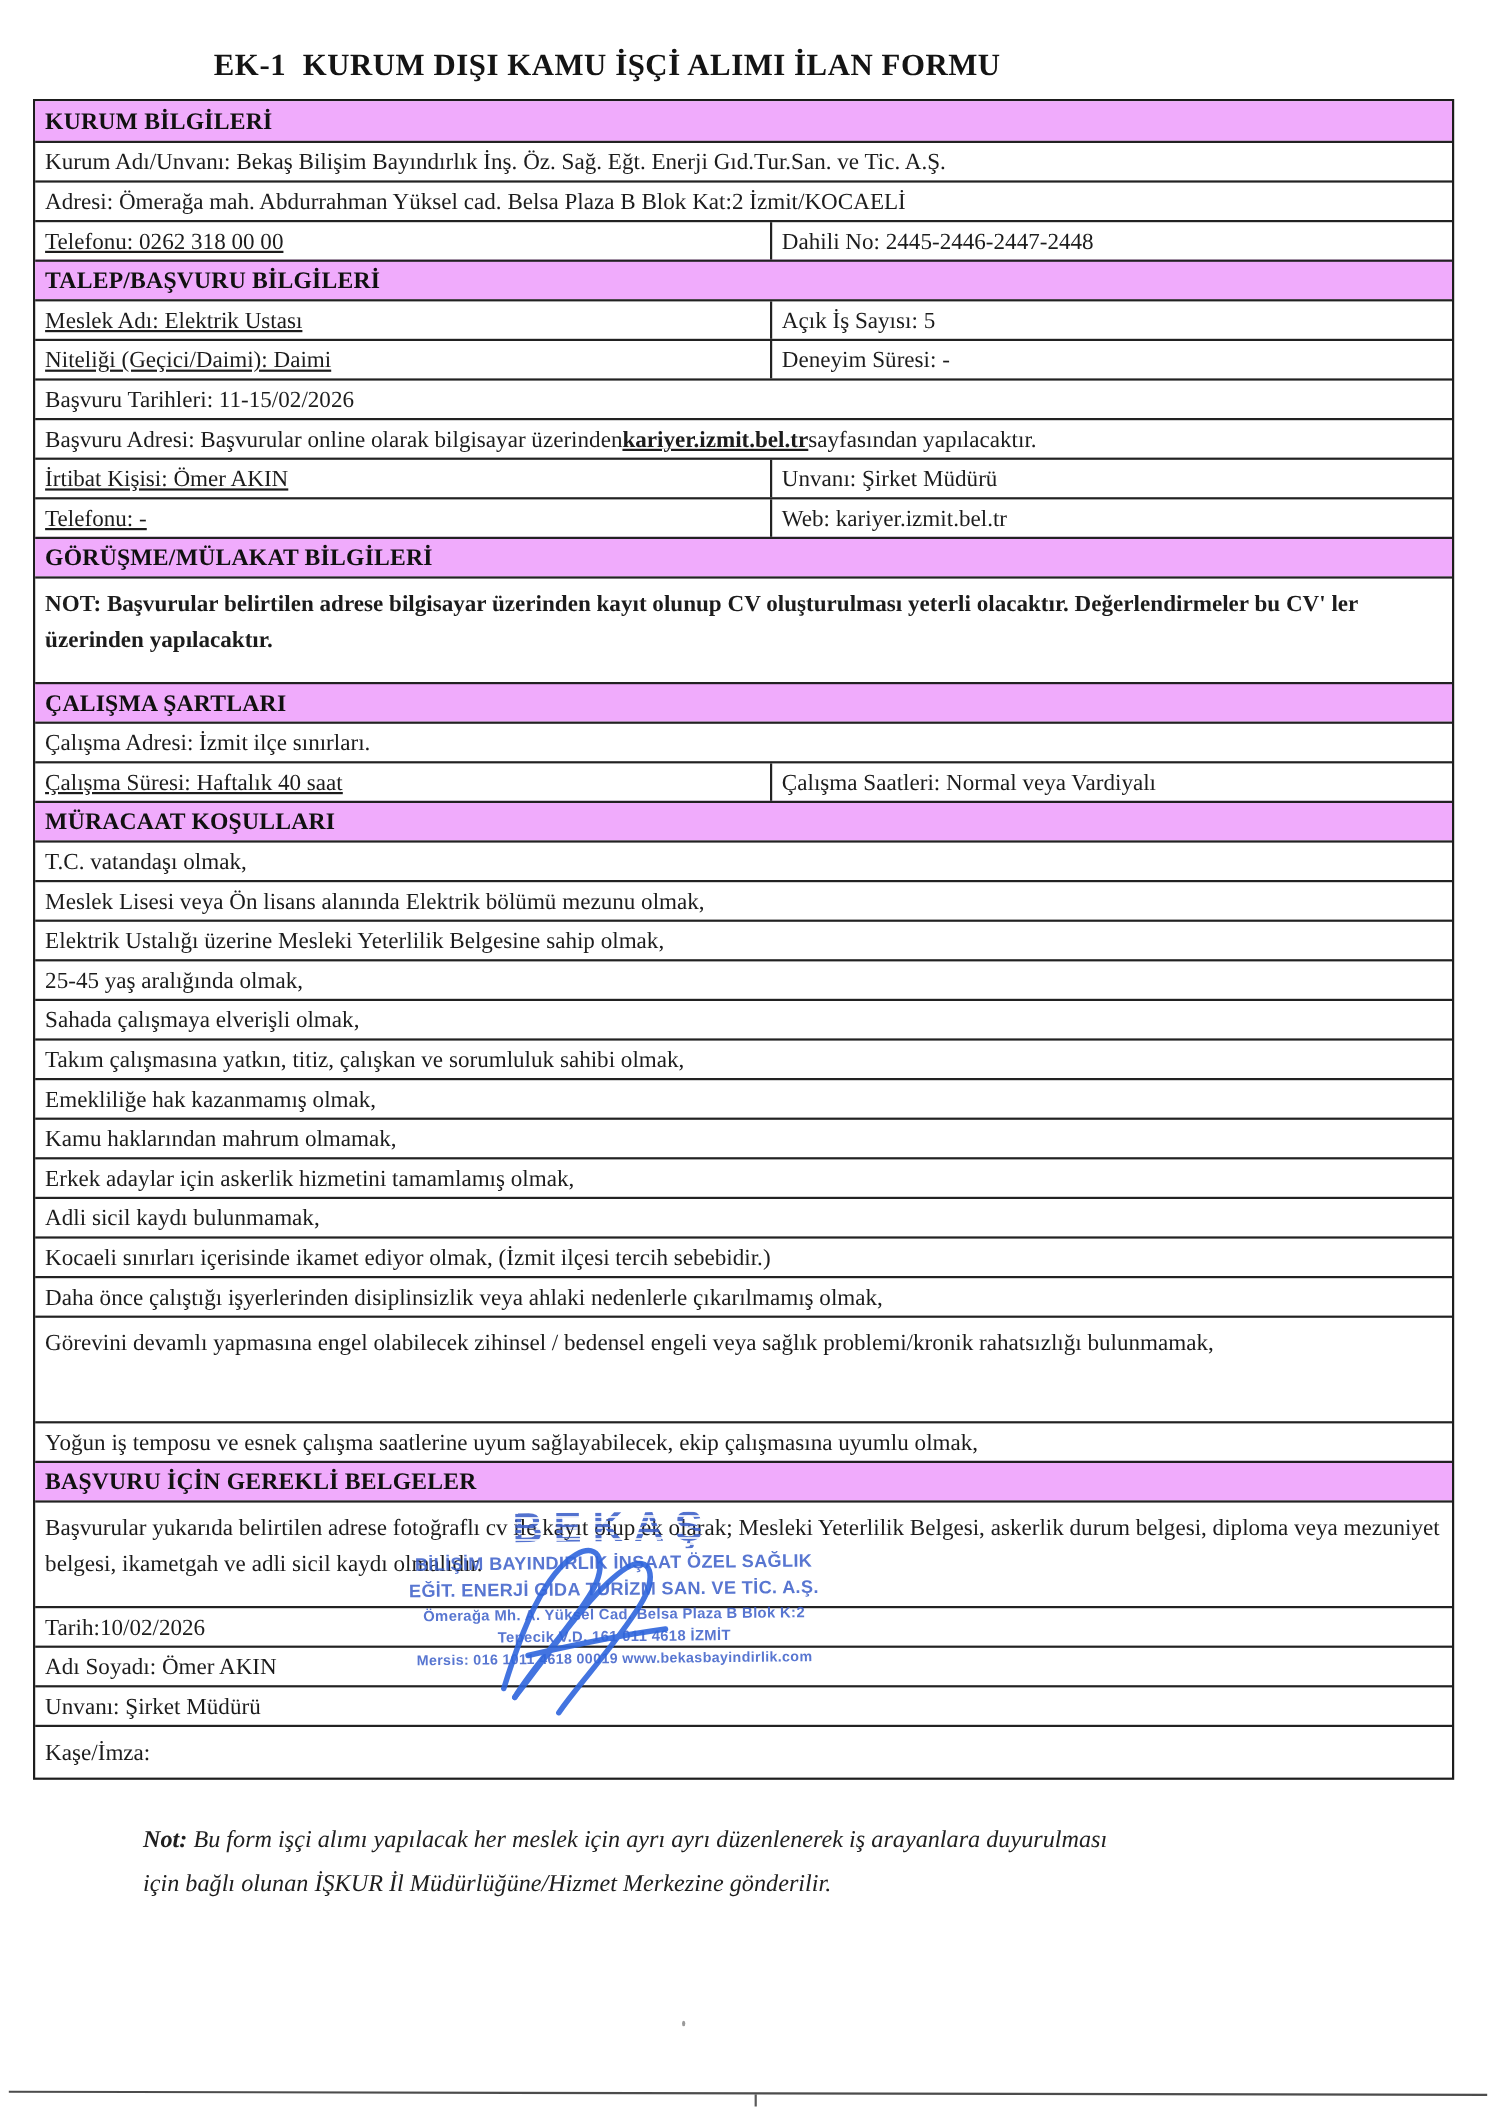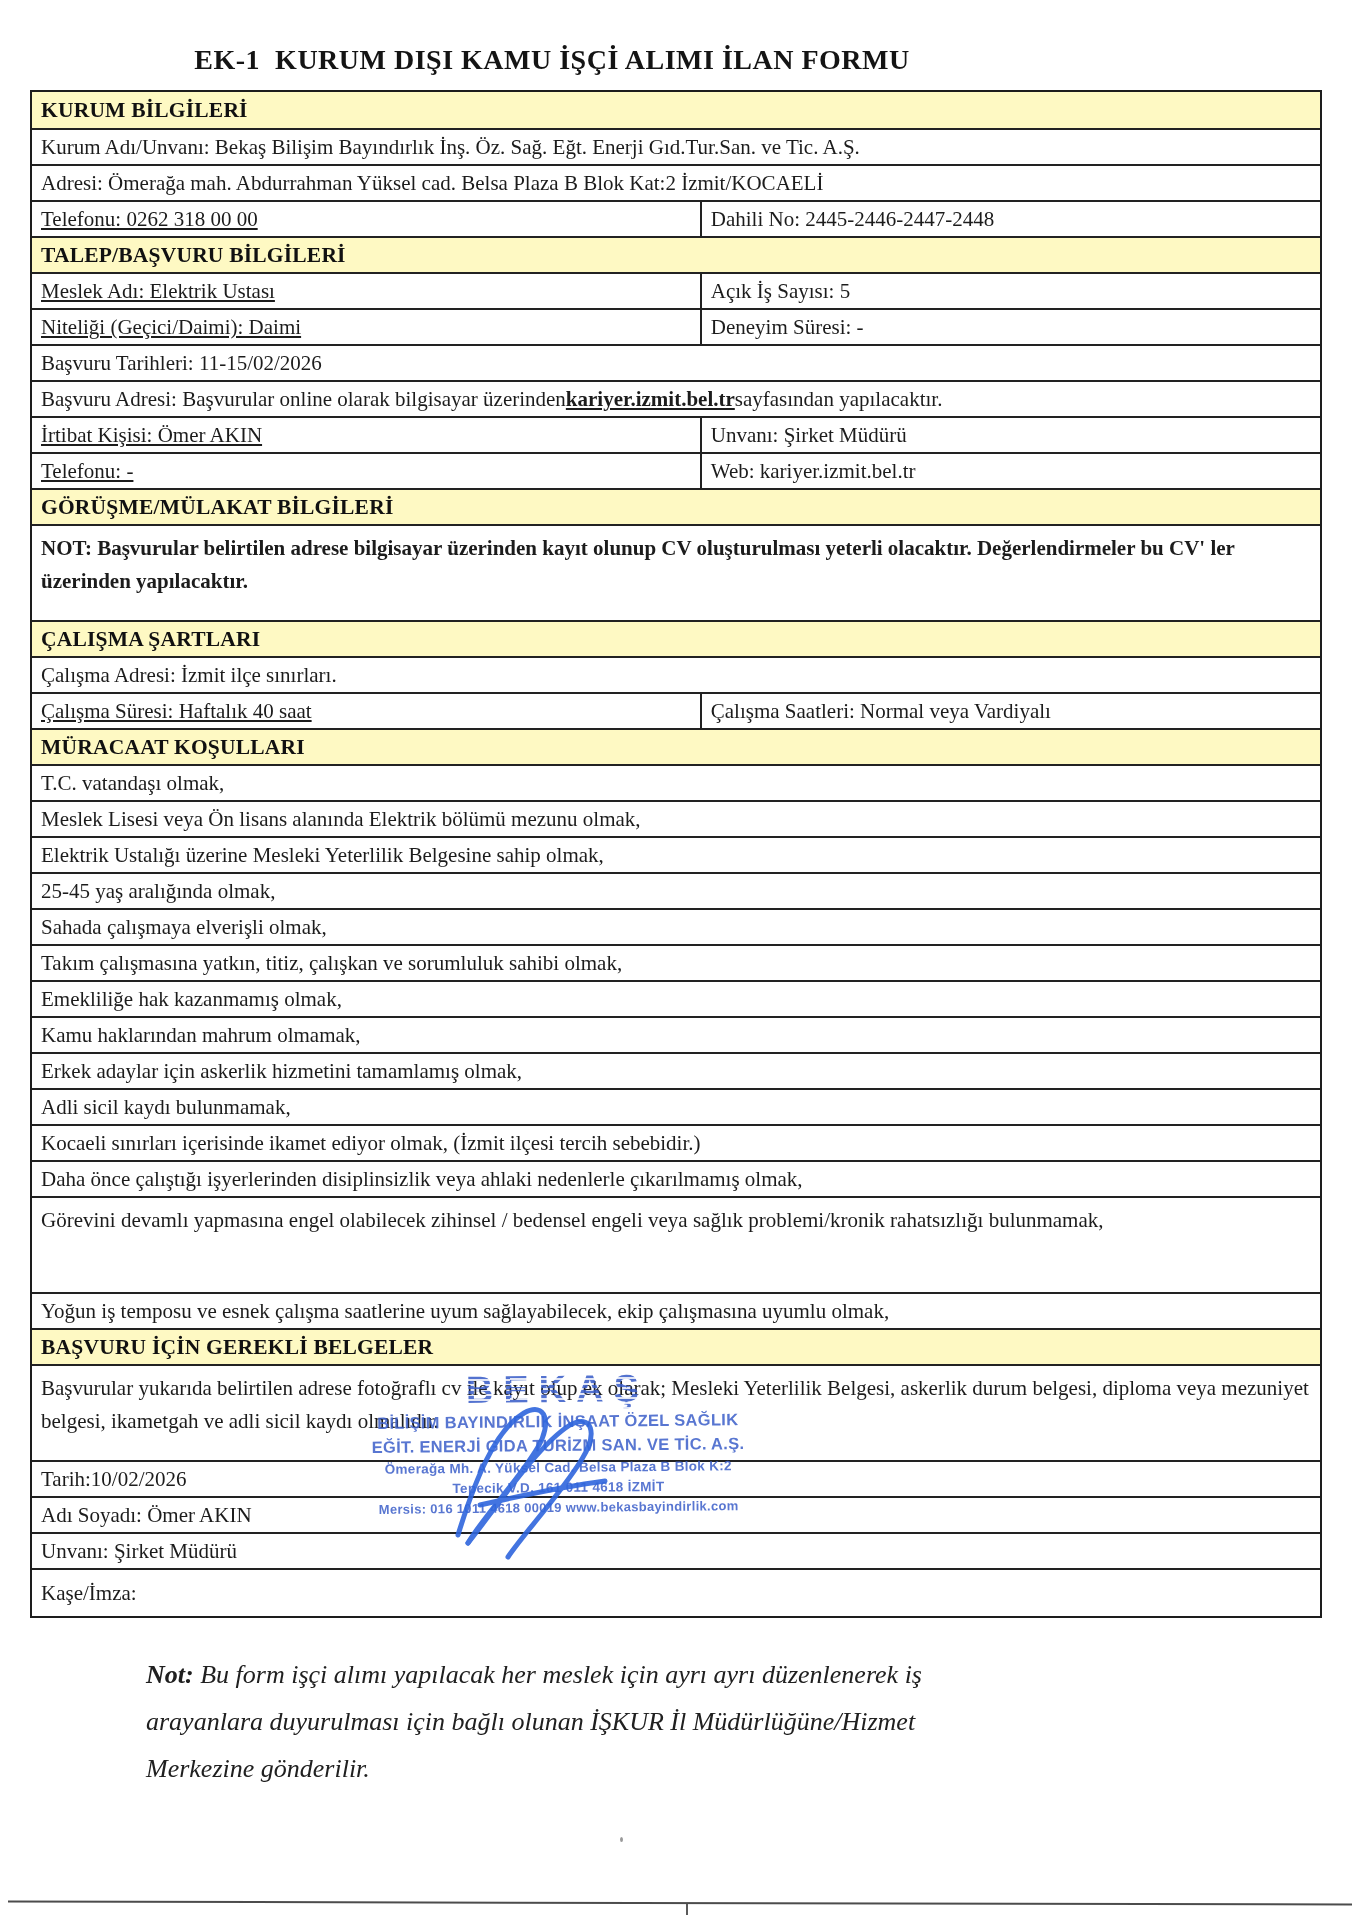--- a/index.html
+++ b/index.html
@@ -12,21 +12,21 @@
     position:absolute;top:44px;left:0;width:1104px;text-align:center;
     font-size:28px;font-weight:bold;letter-spacing:.5px;white-space:pre;color:#141414;
   }
   
   .form-table{
     position:absolute;left:30px;top:90px;width:1292px;
     border:2px solid #1d1d1d;box-sizing:border-box;background:#fff;
   }
   .trow{display:flex;box-sizing:border-box;align-items:stretch;}
   .trow + .trow{border-top:2px solid #222;}
-  .r-sec{height:36px;background:#fef9c3;}
+  .r-sec{height:36px;background:#f0abfc;}
   .r-std{height:36px;justify-content:center;}
   .r-tall{height:96px;}
   .r-sign{height:48px;}
   .cell{
     box-sizing:border-box;display:flex;align-items:center;
     padding:1px 9px 0 9px;font-size:21px;line-height:1.25;
     white-space:nowrap;overflow:visible;
   }
   .cell-full{width:100%;}
   .cell-left{width:52%;border-right:2px solid #222;text-decoration:underline;}
@@ -49,22 +49,22 @@
     opacity:.88;
   }
   .stamp-line{font-weight:bold;opacity:.85;letter-spacing:.3px;}
   .sl0,.sl1{font-size:16.5px;line-height:1.45;}
   .sl2{font-size:13.5px;line-height:1.5;}
   .sl3{font-size:13.5px;line-height:1.5;}
   .sl4{font-size:13px;line-height:1.5;}
   .signature{position:absolute;left:420px;top:1385px;z-index:3;pointer-events:none;}
   
   .footer-note{
-    position:absolute;left:146px;top:1652px;width:880px;
-    font-style:italic;font-size:26px;line-height:1.8;color:#202020;
+    position:absolute;left:130px;top:1652px;width:880px;
+    font-style:italic;font-size:22px;line-height:1.8;color:#202020;
   }
   .footer-note .note-label{font-weight:bold;}
   .scan-line{position:absolute;left:8px;top:1902px;width:1344px;height:2px;background:#4c4c4c;transform:rotate(.12deg);}
   .scan-tick{position:absolute;left:686px;top:1904px;width:2px;height:11px;background:#5a5a5a;}
   .scan-dot{position:absolute;left:620px;top:1837px;width:3px;height:5px;background:#9a9a9a;border-radius:50%;}
 </style>
 </head>
 <body>
 
 <div class="doc-title">EK-1  KURUM DIŞI KAMU İŞÇİ ALIMI İLAN FORMU</div>

